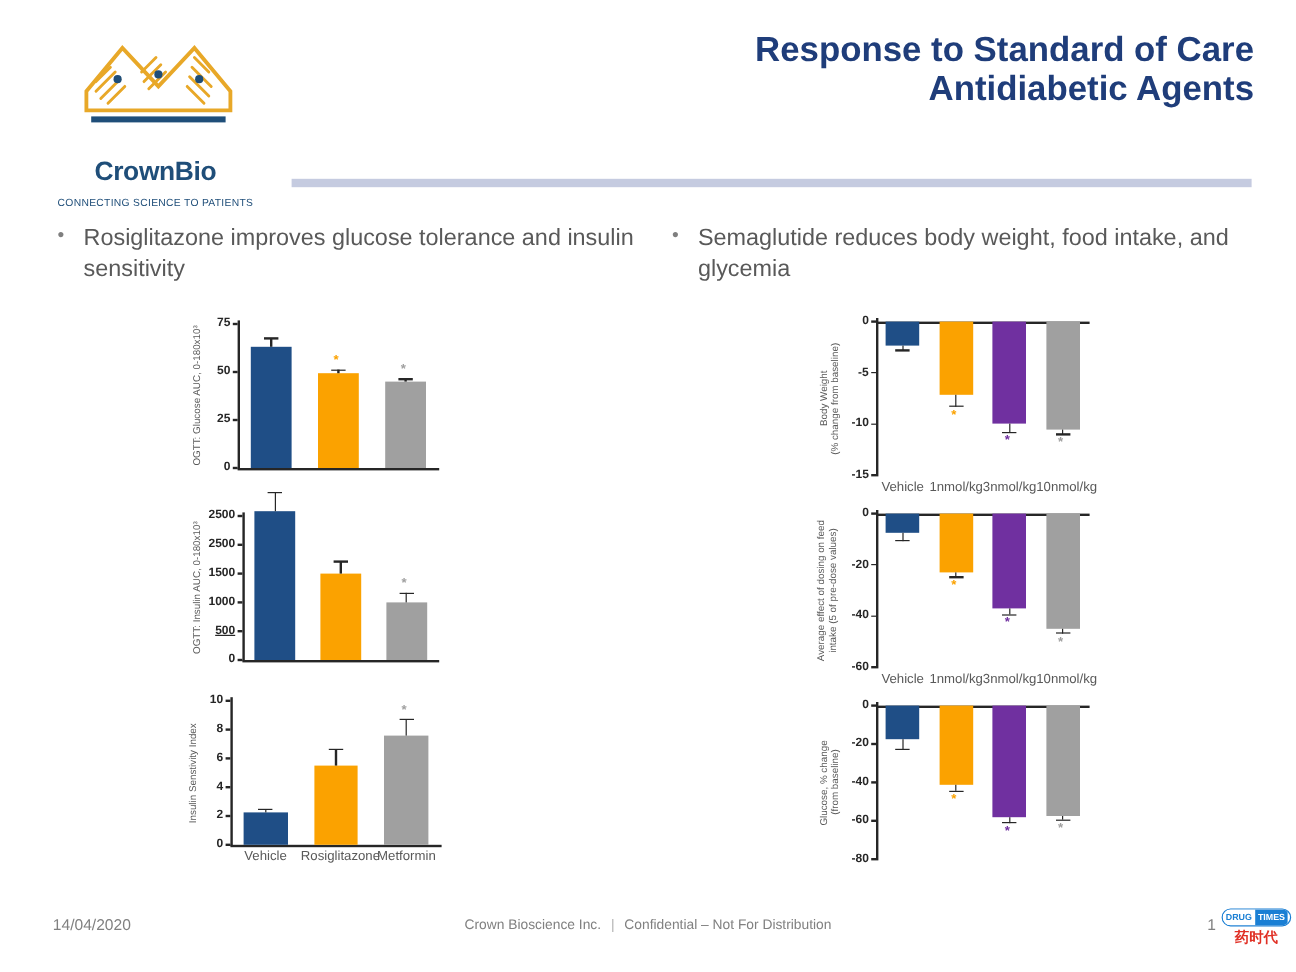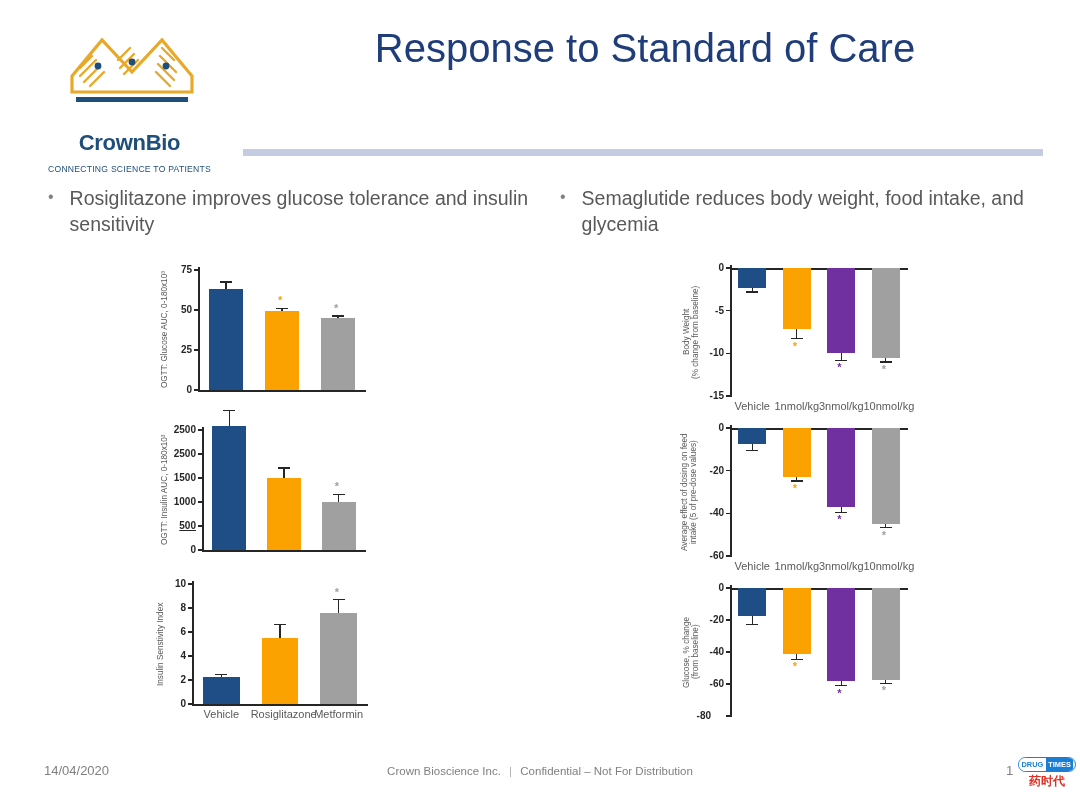--- a/index.html
+++ b/index.html
@@ -11,22 +11,22 @@
   .slide{position:absolute;inset:0;}
 
   
   .logo-wrap{position:absolute;left:22px;top:18px;width:215px;height:145px;}
   .logo-crown{position:absolute;left:40px;top:2px;width:140px;height:90px;}
   .logo-name{position:absolute;left:0;top:112px;width:215px;text-align:center;
     font-size:22px;font-weight:bold;color:#1F4E79;letter-spacing:-.3px;}
   .logo-tag{position:absolute;left:0;top:146px;width:215px;text-align:center;
     font-size:8.6px;color:#1F4E79;letter-spacing:.25px;white-space:nowrap;}
 
-  .title{position:absolute;left:245px;top:26px;width:800px;text-align:center;
-    font-size:40px;line-height:1.12;font-weight:normal;color:#1F3D7A;}
+  .title{position:absolute;left:245px;top:26px;width:800px;text-align:right;
+    font-size:29px;line-height:1.12;font-weight:bold;color:#1F3D7A;}
   .title-rule{position:absolute;left:243px;top:149px;width:800px;height:7px;
     background:#C5CBE0;}
 
   
   .bullet{position:absolute;display:flex;gap:16px;color:#595959;font-size:19.5px;line-height:1.35;}
   .bullet .dot{font-size:16px;line-height:1.5;color:#7f7f7f;}
   .bullet-left{left:48px;top:185px;width:500px;}
   .bullet-right{left:560px;top:185px;width:480px;}
 
   
@@ -85,20 +85,21 @@
       <circle cx="70" cy="42" r="3.4" fill="#1F4E79"></circle>
       <circle cx="104" cy="46" r="3.4" fill="#1F4E79"></circle>
       <rect x="14" y="77" width="112" height="5" fill="#1F4E79"></rect>
     </svg>
     <div class="logo-name">CrownBio</div>
     <div class="logo-tag">CONNECTING SCIENCE TO PATIENTS</div>
   </div>
 
   <div class="title">
     <div>Response to Standard of Care</div>
+    <div>Antidiabetic Agents</div>
   </div>
   <div class="title-rule"></div>
 
   <div class="bullet bullet-left">
     <span class="dot">•</span>
     <span>Rosiglitazone improves glucose tolerance and insulin sensitivity</span>
   </div>
   <div class="bullet bullet-right">
     <span class="dot">•</span>
     <span>Semaglutide reduces body weight, food intake, and glycemia</span>
@@ -258,21 +259,21 @@
       <div class="axis-h" style="left:62px;top:10px;width:178px;"></div>
       <div class="tick" style="left:58px;top:9.3px;"></div>
       <div class="ticklab" style="left:16px;top:4px;width:40px;">0</div>
       <div class="tick" style="left:58px;top:41.3px;"></div>
       <div class="ticklab" style="left:16px;top:36px;width:40px;">-20</div>
       <div class="tick" style="left:58px;top:73.3px;"></div>
       <div class="ticklab" style="left:16px;top:68px;width:40px;">-40</div>
       <div class="tick" style="left:58px;top:105.3px;"></div>
       <div class="ticklab" style="left:16px;top:100px;width:40px;">-60</div>
       <div class="tick" style="left:58px;top:137.3px;"></div>
-      <div class="ticklab" style="left:3px;top:132px;width:40px;">-80</div>
+      <div class="ticklab" style="left:16px;top:132px;width:40px;">-80</div>
       <div class="bar" style="left:70.455px;top:10px;width:27.59px;height:28px;background:#1F4E86;"></div>
       <div class="err" style="left:83.6px;top:38px;height:8.799999999999997px;"></div>
       <div class="errcap" style="left:78.25px;top:46.15px;width:12px;"></div>
       <div class="bar" style="left:114.955px;top:10px;width:27.59px;height:65.6px;background:#FBA200;"></div>
       <div class="err" style="left:128.1px;top:75.6px;height:5.6000000000000085px;"></div>
       <div class="errcap" style="left:122.75px;top:80.55px;width:12px;"></div>
       <div class="star" style="left:124.75px;top:83.2px;color:#FBA200;">*</div>
       <div class="bar" style="left:159.455px;top:10px;width:27.59px;height:92.8px;background:#7030A0;"></div>
       <div class="err" style="left:172.6px;top:102.8px;height:4.799999999999997px;"></div>
       <div class="errcap" style="left:167.25px;top:106.94999999999999px;width:12px;"></div>

